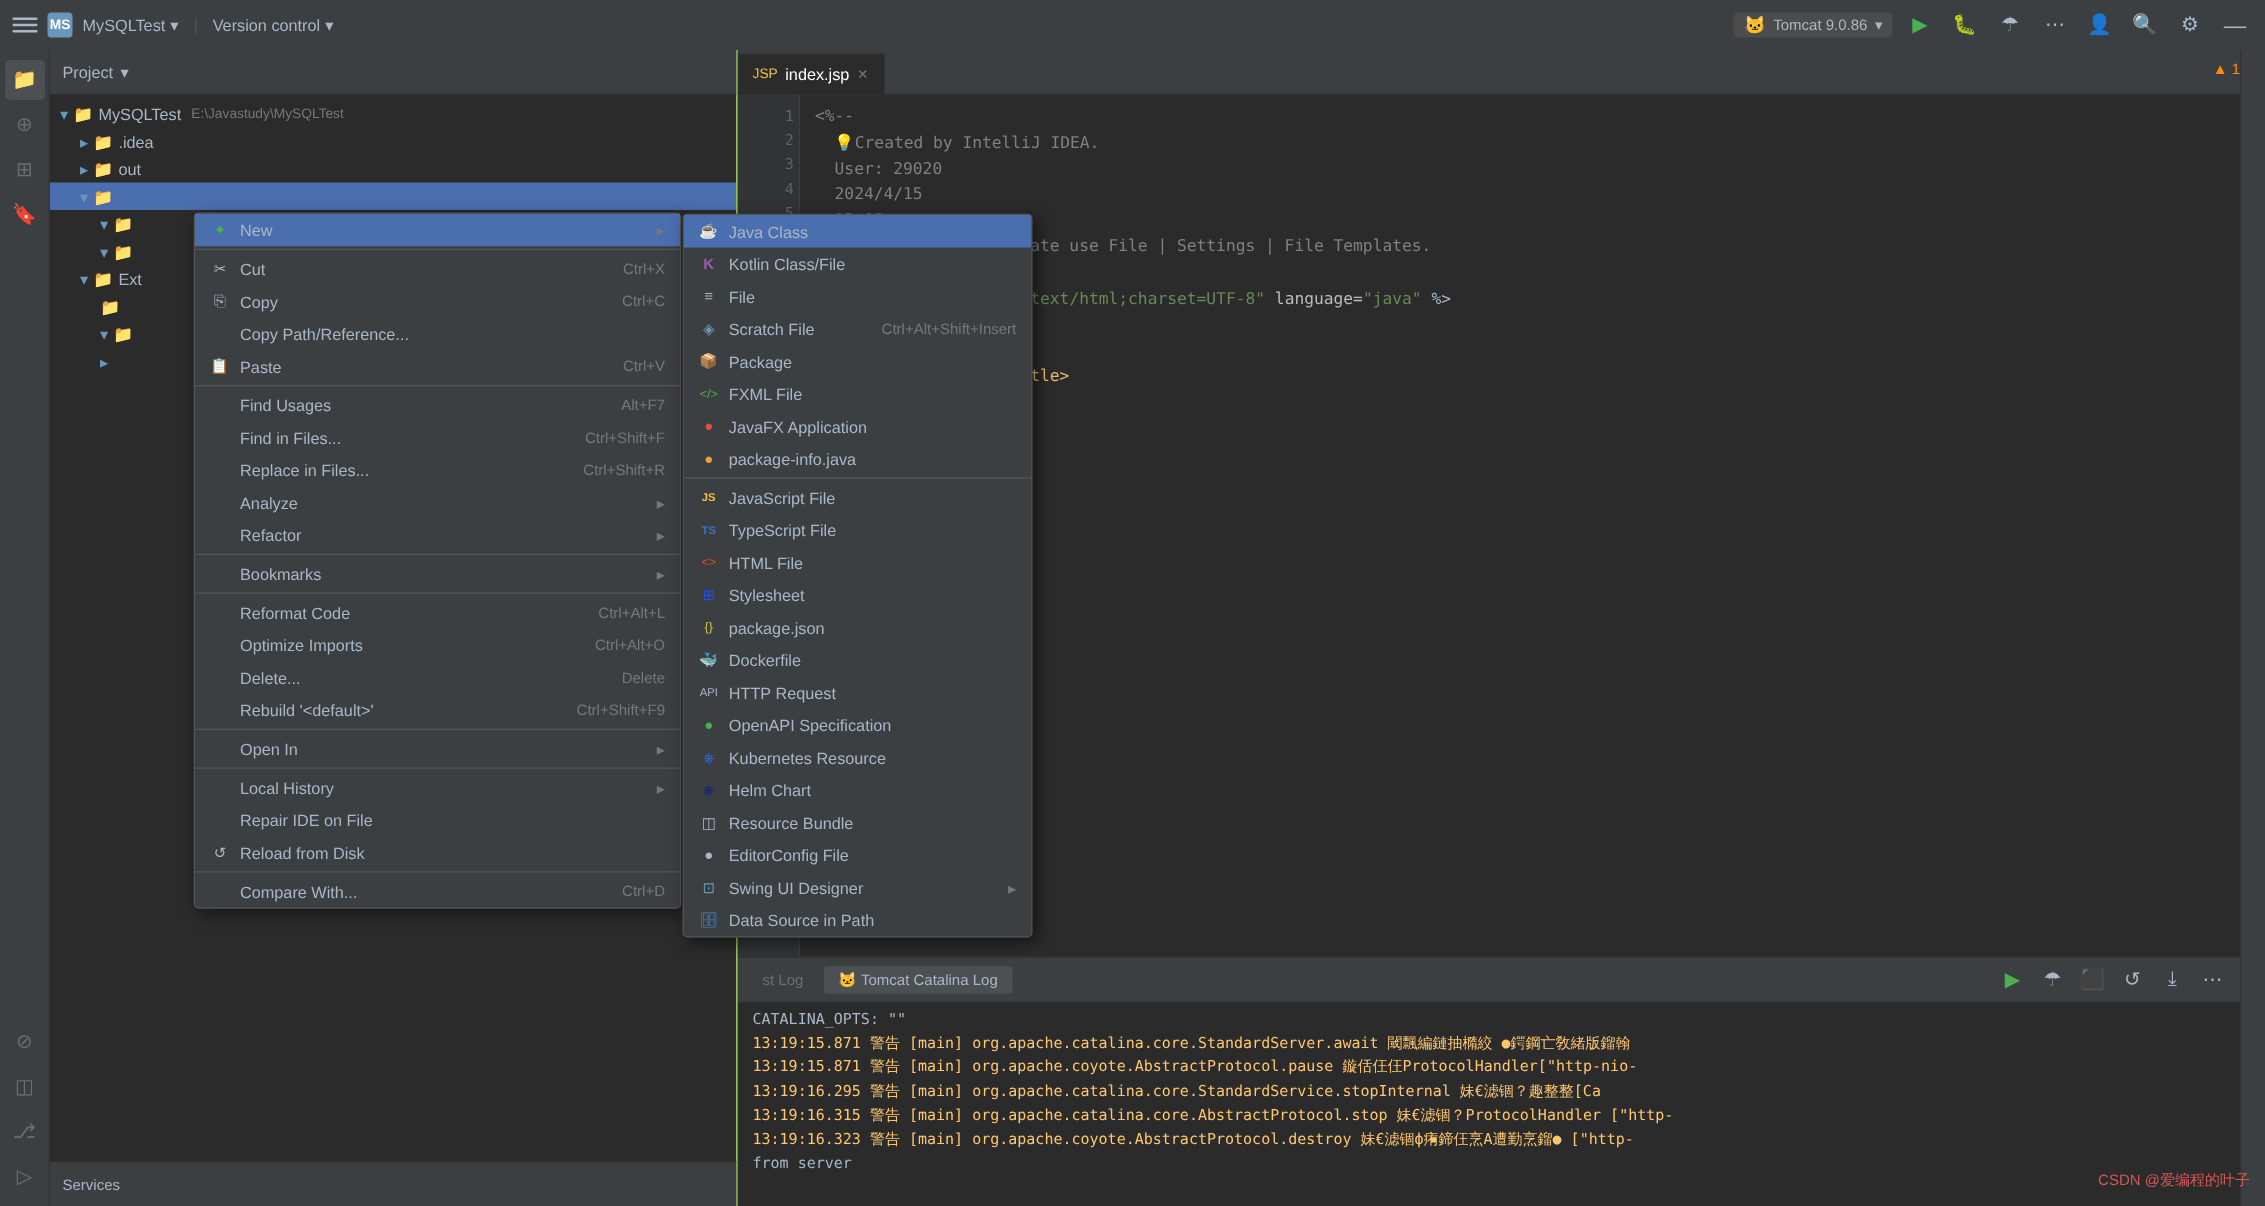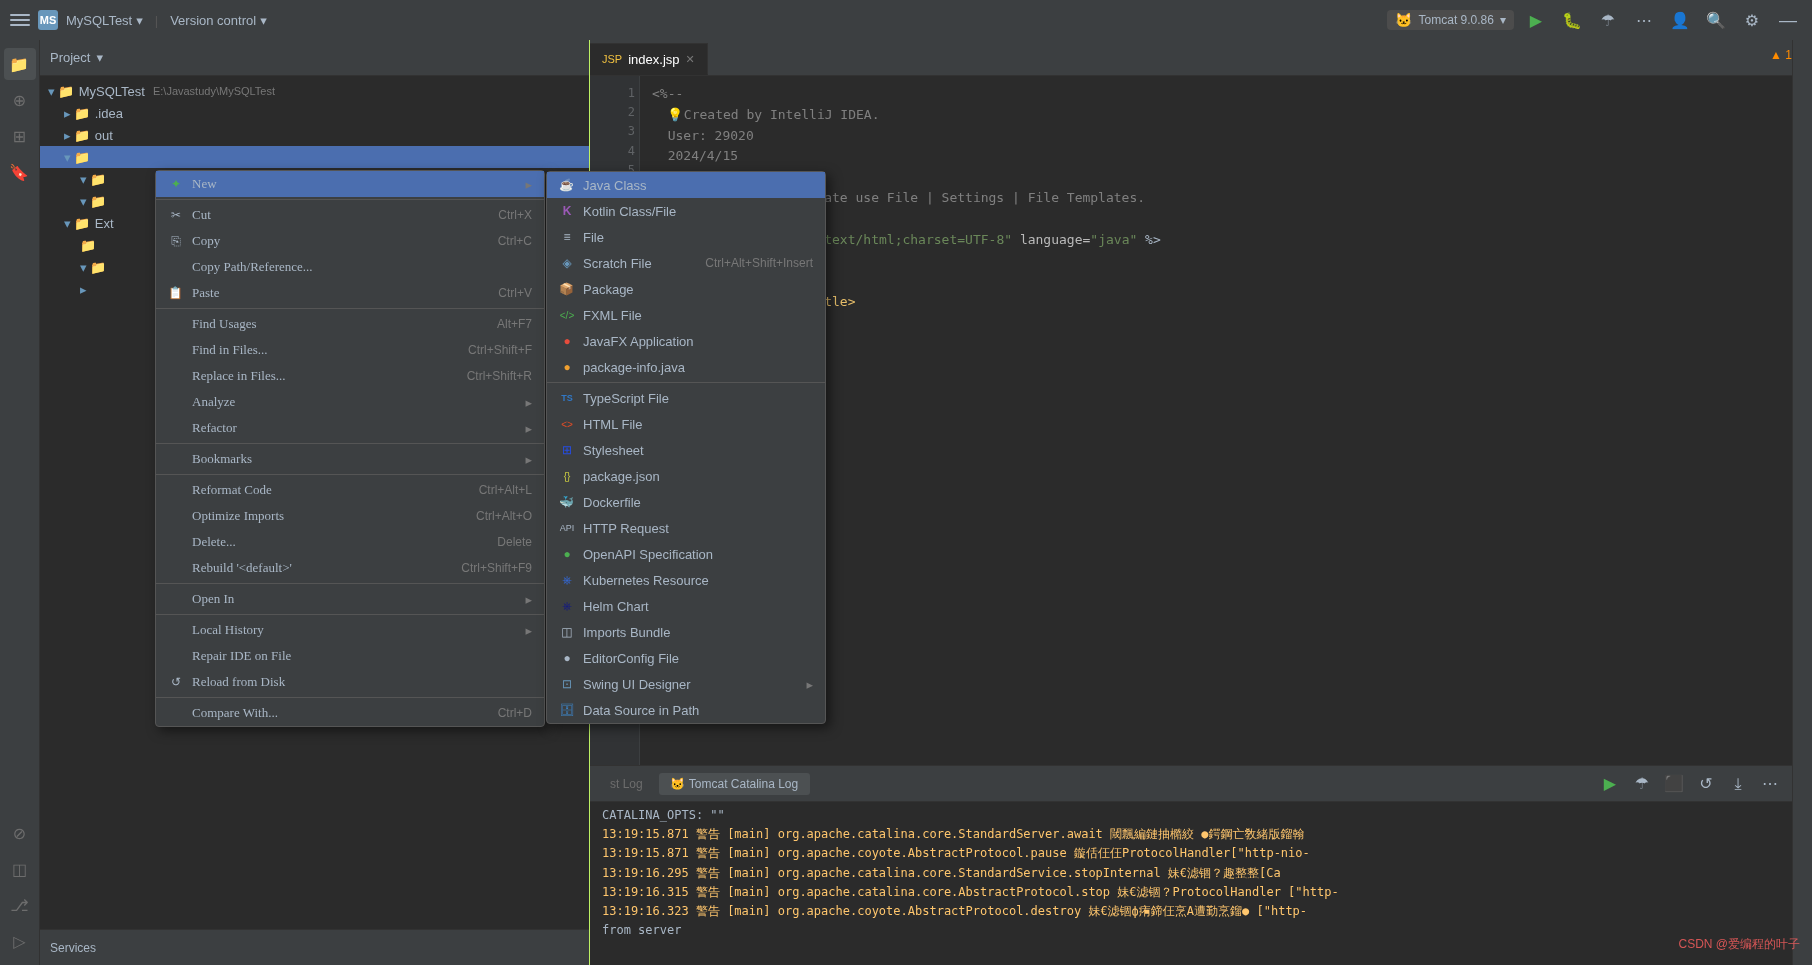--- a/index.html
+++ b/index.html
@@ -179,21 +179,21 @@
     .menu-separator {
       height: 1px;
       background: #555;
       margin: 2px 0;
     }
     .menu-item-icon {
       width: 16px; height: 16px;
       display: flex; align-items: center; justify-content: center;
       font-size: 12px;
     }
-    .menu-item-label { flex: 1; font-family: Liberation Serif, serif; }
+    .menu-item-label { flex: 1; }
 
     
     .submenu {
       position: absolute;
       top: 0px;
       left: 390px;
       width: 280px;
       background: #3c3f41;
       border: 1px solid #555;
       border-radius: 4px;
@@ -598,20 +598,24 @@
         <div class="submenu-item">
           <span class="item-icon" style="color:#e74c3c">●</span>
           <span>JavaFX Application</span>
         </div>
         <div class="submenu-item">
           <span class="item-icon" style="color:#f0a030">●</span>
           <span>package-info.java</span>
         </div>
         <div class="submenu-separator"></div>
         <div class="submenu-item">
+          <span class="item-icon icon-js" style="font-size:9px;font-weight:bold;color:#f0c040">JS</span>
+          <span>JavaScript File</span>
+        </div>
+        <div class="submenu-item">
           <span class="item-icon" style="font-size:9px;font-weight:bold;color:#3178c6">TS</span>
           <span>TypeScript File</span>
         </div>
         <div class="submenu-item">
           <span class="item-icon" style="color:#e34c26;font-size:10px">&lt;&gt;</span>
           <span>HTML File</span>
         </div>
         <div class="submenu-item">
           <span class="item-icon" style="color:#264de4">⊞</span>
           <span>Stylesheet</span>
@@ -635,21 +639,21 @@
         <div class="submenu-item">
           <span class="item-icon" style="color:#326ce5">⎈</span>
           <span>Kubernetes Resource</span>
         </div>
         <div class="submenu-item">
           <span class="item-icon" style="color:#0f1689">⎈</span>
           <span>Helm Chart</span>
         </div>
         <div class="submenu-item">
           <span class="item-icon">◫</span>
-          <span>Imports Bundle</span>
+          <span>Resource Bundle</span>
         </div>
         <div class="submenu-item">
           <span class="item-icon">●</span>
           <span>EditorConfig File</span>
         </div>
         <div class="submenu-item has-submenu" style="display:flex;justify-content:space-between">
           <div style="display:flex;align-items:center;gap:8px">
             <span class="item-icon" style="color:#6897bb">⊡</span>
             <span>Swing UI Designer</span>
           </div>

